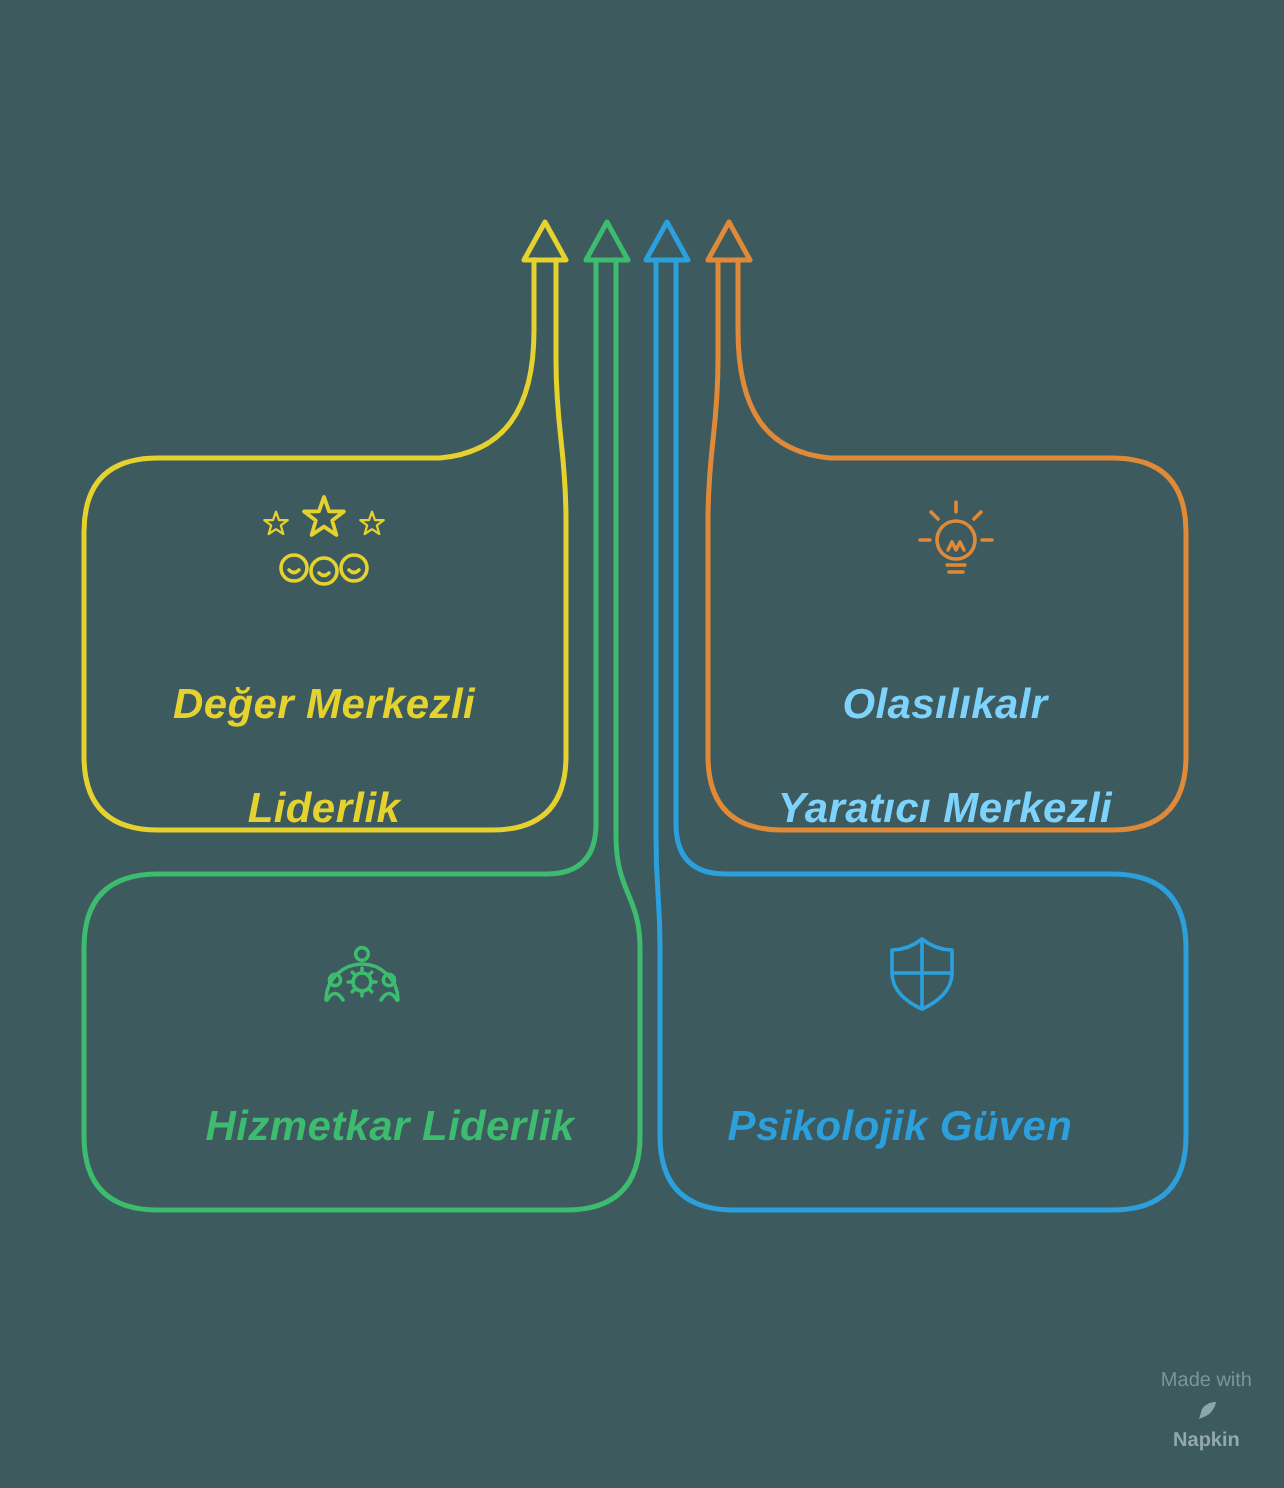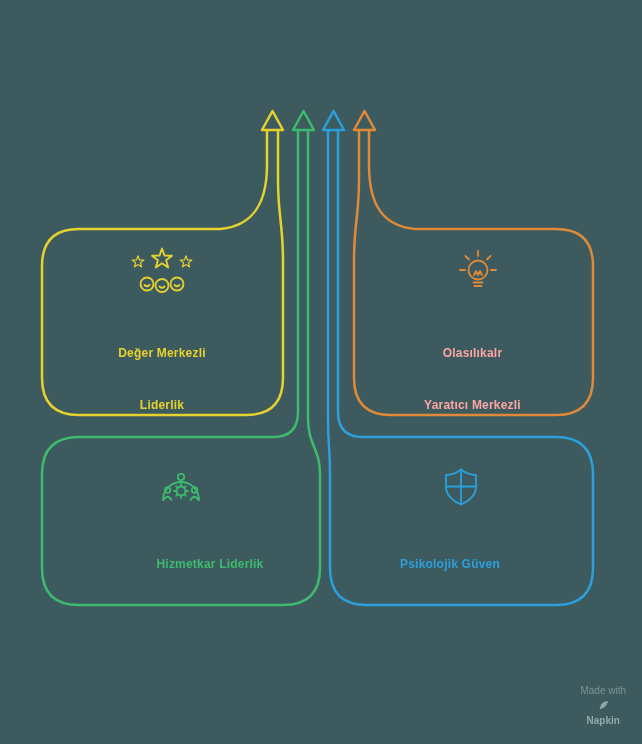--- a/index.html
+++ b/index.html
@@ -3,25 +3,26 @@
 <meta charset="utf-8">
 <style>
   html,body{margin:0;padding:0;background:#3d5a5e;}
   .stage{
     position:relative;width:642px;height:744px;background:#3d5a5e;
     font-family:"Liberation Sans",sans-serif;overflow:hidden;
   }
   .stage svg.scene{position:absolute;left:0;top:0;}
   .label{
     position:absolute;text-align:center;font-weight:bold;
-    font-size:12px;line-height:26px;letter-spacing:.2px;
+    font-size:21px;line-height:26px;letter-spacing:.2px;
     white-space:pre-line;
+    font-style:italic;
   }
   .label.c-yellow{color:#e5d22f;}
-  .label.c-orange{color:#fca5a5;}
+  .label.c-orange{color:#7dd3fc;}
   .label.c-green{color:#3dbb6e;}
   .label.c-blue{color:#2ba0dc;}
   .watermark{
     position:absolute;right:16px;bottom:18px;
     display:flex;align-items:center;gap:4px;
     font-size:10px;color:#7e9496;flex-direction:column;
   }
   .watermark .brand{color:#93a9ab;font-weight:bold;text-align:right;}
 </style>
 </head>
@@ -99,21 +100,21 @@
   <div class="label c-yellow" style="left:52px;top:314px;width:220px;">
     <div>Değer Merkezli</div>
     <div>Liderlik</div>
   </div>
 
   <div class="label c-orange" style="left:352px;top:314px;width:241px;">
     <div>Olasılıkalr</div>
     <div>Yaratıcı Merkezli</div>
   </div>
 
-  <div class="label c-green" style="left:51px;top:525px;width:318px;">
+  <div class="label c-green" style="left:36px;top:525px;width:318px;">
     <div>Hizmetkar Liderlik</div>
   </div>
 
   <div class="label c-blue" style="left:330px;top:525px;width:240px;">
     <div>Psikolojik Güven</div>
   </div>
 
   <div class="watermark">
     <span>Made with</span>
     <svg width="11" height="11" viewBox="0 0 11 11">

